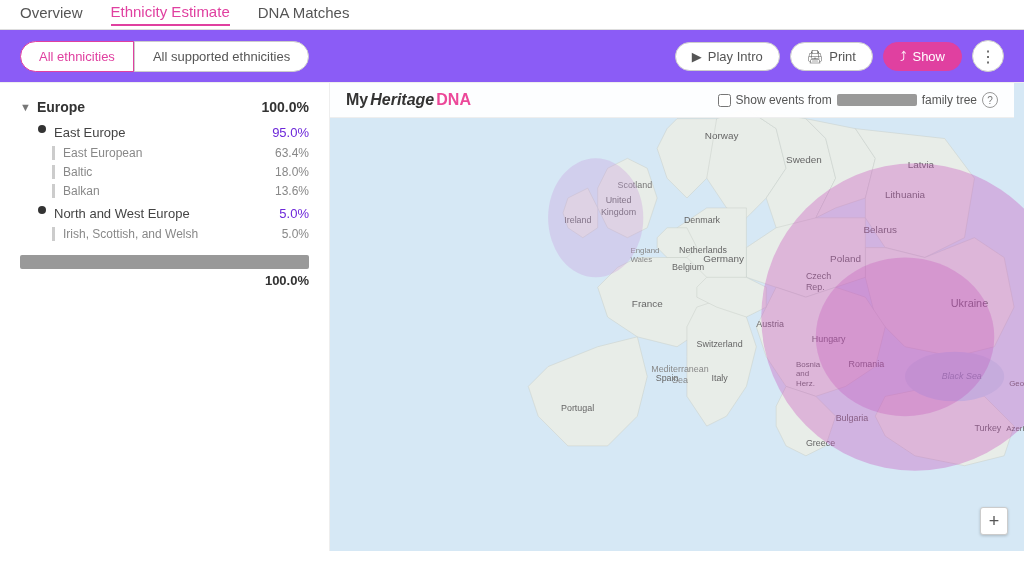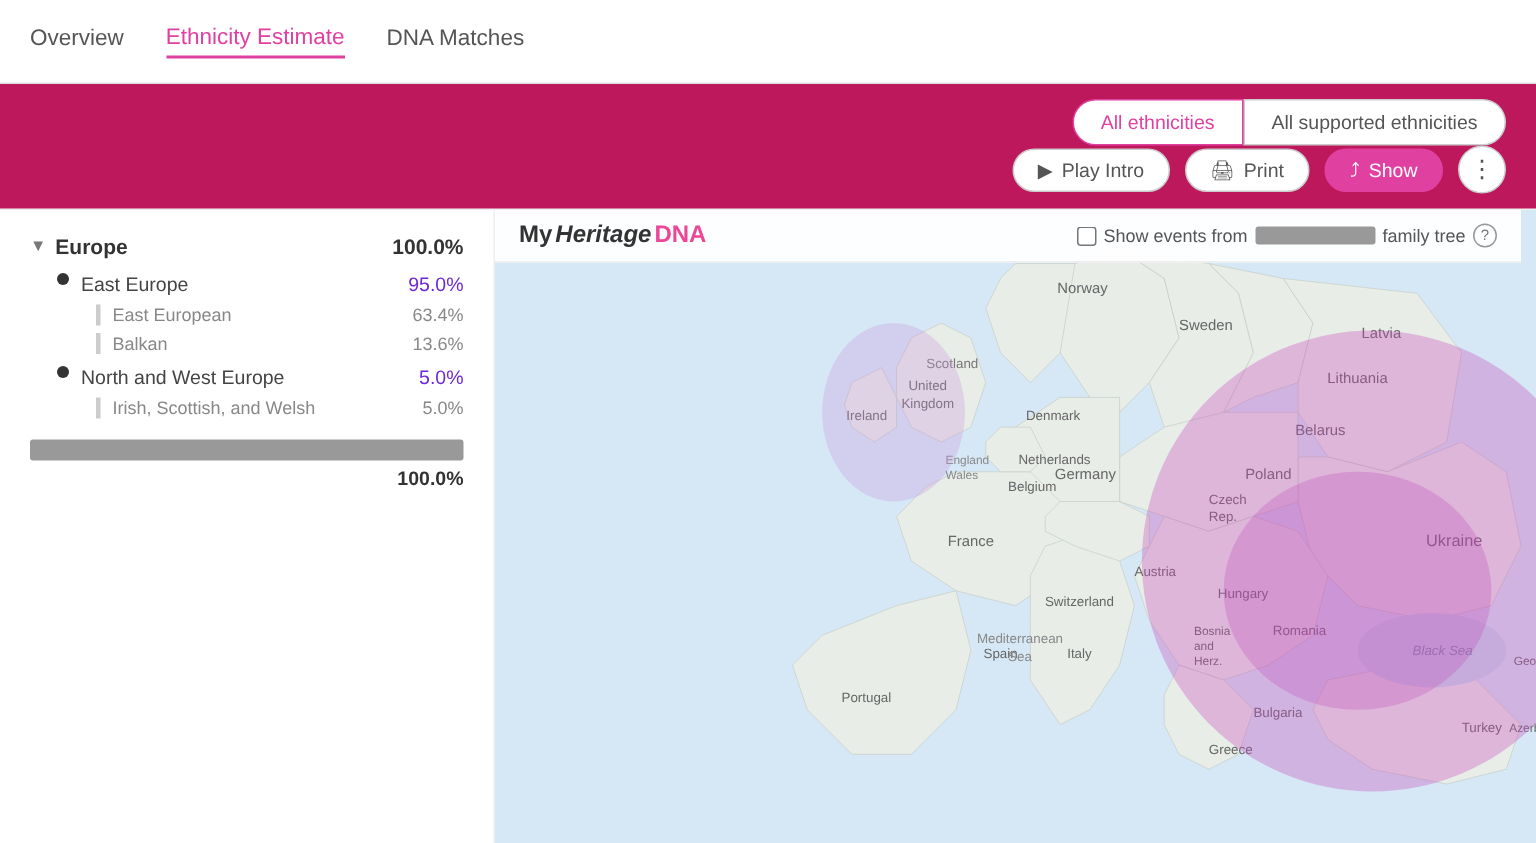--- a/index.html
+++ b/index.html
@@ -3,43 +3,42 @@
   <meta charset="utf-8">
   <style>
     * { margin: 0; padding: 0; box-sizing: border-box; }
     body { font-family: Arial, sans-serif; font-size: 14px; color: #333; background: #fff; width: 1024px; height: 562px; overflow: hidden; }
 
     
     .top-nav {
       display: flex; align-items: center;
       border-bottom: 1px solid #ddd;
       padding: 0 20px;
-      height: 56px;
+      height: 30px;
       background: #fff;
     }
     .nav-item {
       margin-right: 28px;
       font-size: 15px;
       color: #555;
       cursor: pointer;
       padding-bottom: 4px;
     }
     .nav-item.active {
       color: #e040a0;
       border-bottom: 2px solid #e040a0;
       font-weight: 400;
     }
 
     
     .toolbar {
-      display: flex; align-items: flex-end; justify-content: space-between;
+      display: flex; align-items: center; justify-content: space-between;
       padding: 10px 20px;
       border-bottom: 1px solid #eee;
-      background: #be185d;
-      flex-direction: column;
+      background: #8b5cf6;
     }
     .toolbar-left { display: flex; gap: 0; }
     .tab-btn {
       border: 1px solid #ccc;
       background: #fff;
       padding: 7px 18px;
       cursor: pointer;
       font-size: 13px;
       color: #555;
     }
@@ -106,21 +105,21 @@
     }
     .sub-dot {
       width: 8px; height: 8px; border-radius: 50%; background: #333;
       margin-right: 8px; flex-shrink: 0;
     }
     .sub-name { flex: 1; font-size: 13px; color: #444; }
     .sub-pct { font-size: 13px; color: #6d28d9; }
 
     .sub-item {
       display: flex; align-items: center;
-      margin-bottom: 5px; margin-left: 44px; justify-content: space-between;
+      margin-bottom: 5px; margin-left: 32px; justify-content: space-between;
     }
     .sub-item-bar { width: 3px; height: 14px; background: #ccc; margin-right: 8px; }
     .sub-item-name { flex: 1; font-size: 12px; color: #888; }
     .sub-item-pct { font-size: 12px; color: #888; }
 
     .progress-bar-wrap {
       margin-top: 14px;
     }
     .progress-bar {
       height: 14px; background: #999; border-radius: 2px; width: 100%;
@@ -239,20 +238,25 @@
 
     <div class="sub-region">
       <div class="sub-dot"></div>
       <span class="sub-name">East Europe</span>
       <span class="sub-pct">95.0%</span>
     </div>
     <div class="sub-item">
       <div class="sub-item-bar"></div>
       <span class="sub-item-name">East European</span>
       <span class="sub-item-pct">63.4%</span>
+    </div>
+    <div class="sub-item">
+      <div class="sub-item-bar"></div>
+      <span class="sub-item-name">Baltic</span>
+      <span class="sub-item-pct">18.0%</span>
     </div>
     <div class="sub-item">
       <div class="sub-item-bar"></div>
       <span class="sub-item-name">Balkan</span>
       <span class="sub-item-pct">13.6%</span>
     </div>
 
     <div class="sub-region" style="margin-top:8px;">
       <div class="sub-dot"></div>
       <span class="sub-name">North and West Europe</span>

